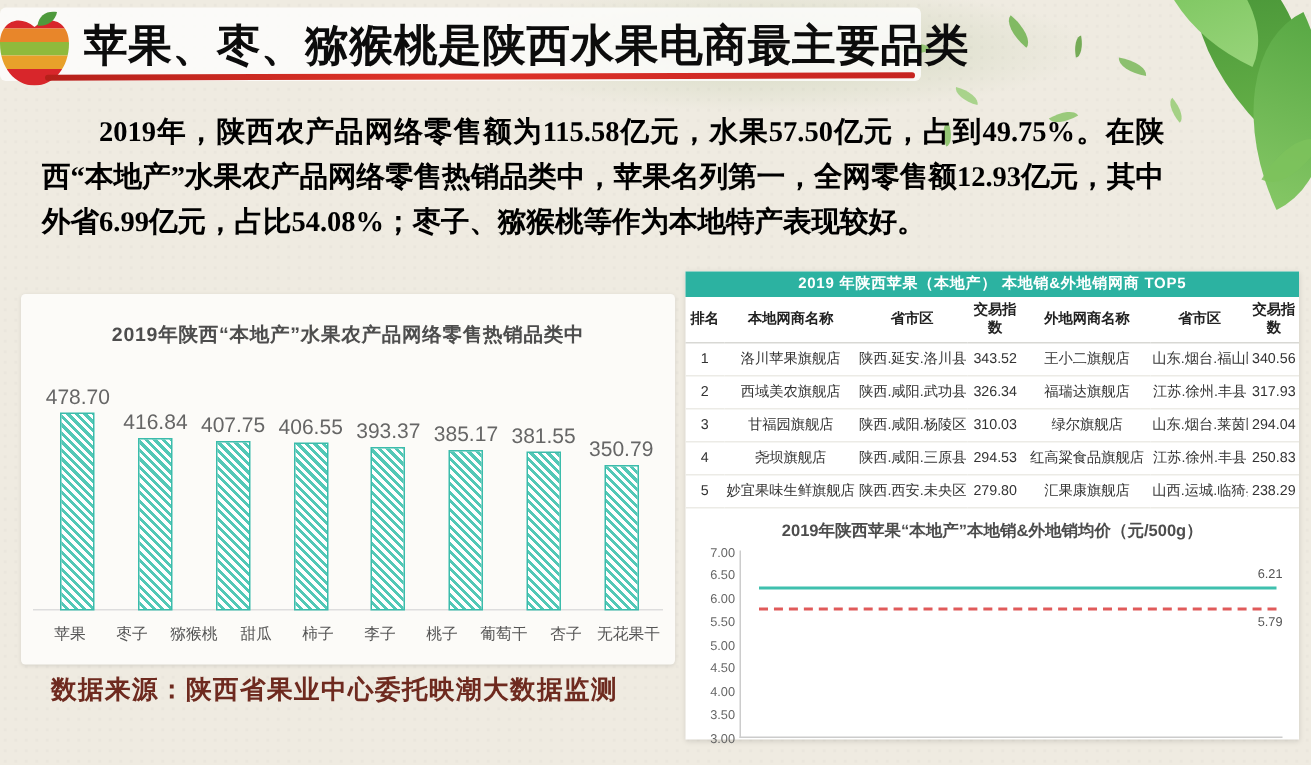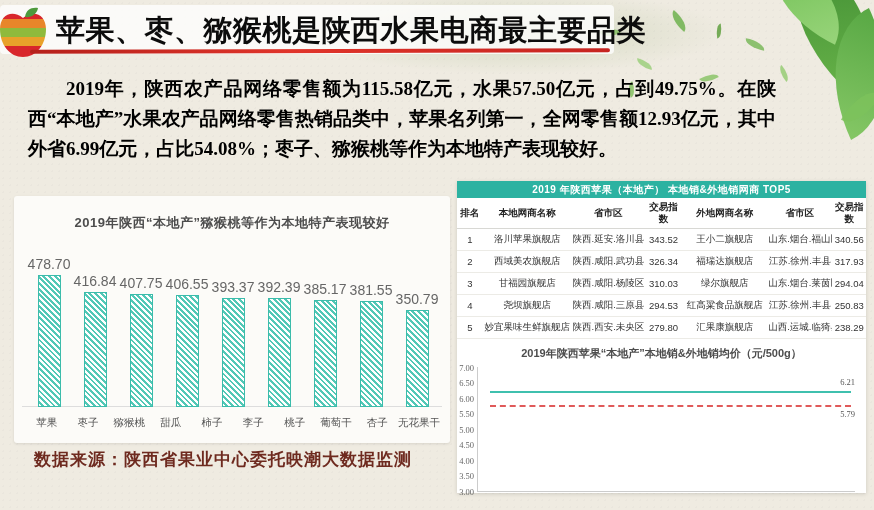--- a/index.html
+++ b/index.html
@@ -50,21 +50,21 @@
   table.top5 td{color:#333;padding:4px 1px;text-align:center;border-bottom:1px solid #ecebe6;white-space:nowrap;overflow:hidden;}
   table.top5 th:nth-child(1),table.top5 td:nth-child(1){width:6%;}
   table.top5 th:nth-child(2),table.top5 td:nth-child(2){width:22%;}
   table.top5 th:nth-child(3),table.top5 td:nth-child(3){width:18%;}
   table.top5 th:nth-child(4),table.top5 td:nth-child(4){width:9%;}
   table.top5 th:nth-child(5),table.top5 td:nth-child(5){width:21%;}
   table.top5 th:nth-child(6),table.top5 td:nth-child(6){width:16%;}
   table.top5 th:nth-child(7),table.top5 td:nth-child(7){width:8%;}
 
   .line-title{margin-top:7px;text-align:center;font-size:11px;font-weight:bold;color:#4d4d4d;}
-  .lplot-wrap{position:relative;height:136px;margin:6px 12px 0 20px;font-family:Liberation Serif, serif;}
+  .lplot-wrap{position:relative;height:136px;margin:6px 12px 0 36px;}
   .lplot{position:relative;width:100%;height:124px;border-left:1px solid #ccc;border-bottom:1px solid #ccc;}
   .ytick{position:absolute;right:100%;margin-right:4px;font-size:8.5px;color:#666;white-space:nowrap;}
   .series-line{position:absolute;left:12px;right:4px;height:0;}
   .series-label{position:absolute;right:0;font-size:8.5px;color:#555;}
 
   
   .source{position:absolute;left:34px;top:448px;font-size:17px;font-weight:bold;color:#6e2a1f;letter-spacing:1px;}
 </style>
 </head>
 <body>
@@ -102,45 +102,41 @@
       </g>
       <path d="M28 10 C29 3 34 0 41 1 C40 7 34 11 28 10 Z" fill="#4e9a3c"></path>
     </svg>
   </div>
   <div class="page-title">苹果、枣、猕猴桃是陕西水果电商最主要品类</div>
   <div class="title-rule"></div>
 
   <div class="intro">2019年，陕西农产品网络零售额为115.58亿元，水果57.50亿元，占到49.75%。在陕西“本地产”水果农产品网络零售热销品类中，苹果名列第一，全网零售额12.93亿元，其中外省6.99亿元，占比54.08%；枣子、猕猴桃等作为本地特产表现较好。</div>
 
   <div class="card-left">
-    <div class="bar-title">2019年陕西“本地产”猕猴桃等作为本地特产表现较好</div>
+    <div class="bar-title">2019年陕西“本地产”水果农产品网络零售热销品类中</div>
     <div class="bar-axis"></div>
     <div class="bars" id="bars">
         <div class="bar-col">
           <div class="bar-val">478.70</div>
           <div class="bar-rect" style="height: 130px;"></div>
         </div>
         <div class="bar-col">
           <div class="bar-val">416.84</div>
           <div class="bar-rect" style="height: 113px;"></div>
         </div>
         <div class="bar-col">
           <div class="bar-val">407.75</div>
           <div class="bar-rect" style="height: 111px;"></div>
         </div>
         <div class="bar-col">
           <div class="bar-val">406.55</div>
           <div class="bar-rect" style="height: 110px;"></div>
         </div>
         <div class="bar-col">
           <div class="bar-val">393.37</div>
-          <div class="bar-rect" style="height: 107px;"></div>
-        </div>
-        <div class="bar-col">
-          <div class="bar-val">392.39</div>
           <div class="bar-rect" style="height: 107px;"></div>
         </div>
         <div class="bar-col">
           <div class="bar-val">385.17</div>
           <div class="bar-rect" style="height: 105px;"></div>
         </div>
         <div class="bar-col">
           <div class="bar-val">381.55</div>
           <div class="bar-rect" style="height: 104px;"></div>
         </div>

